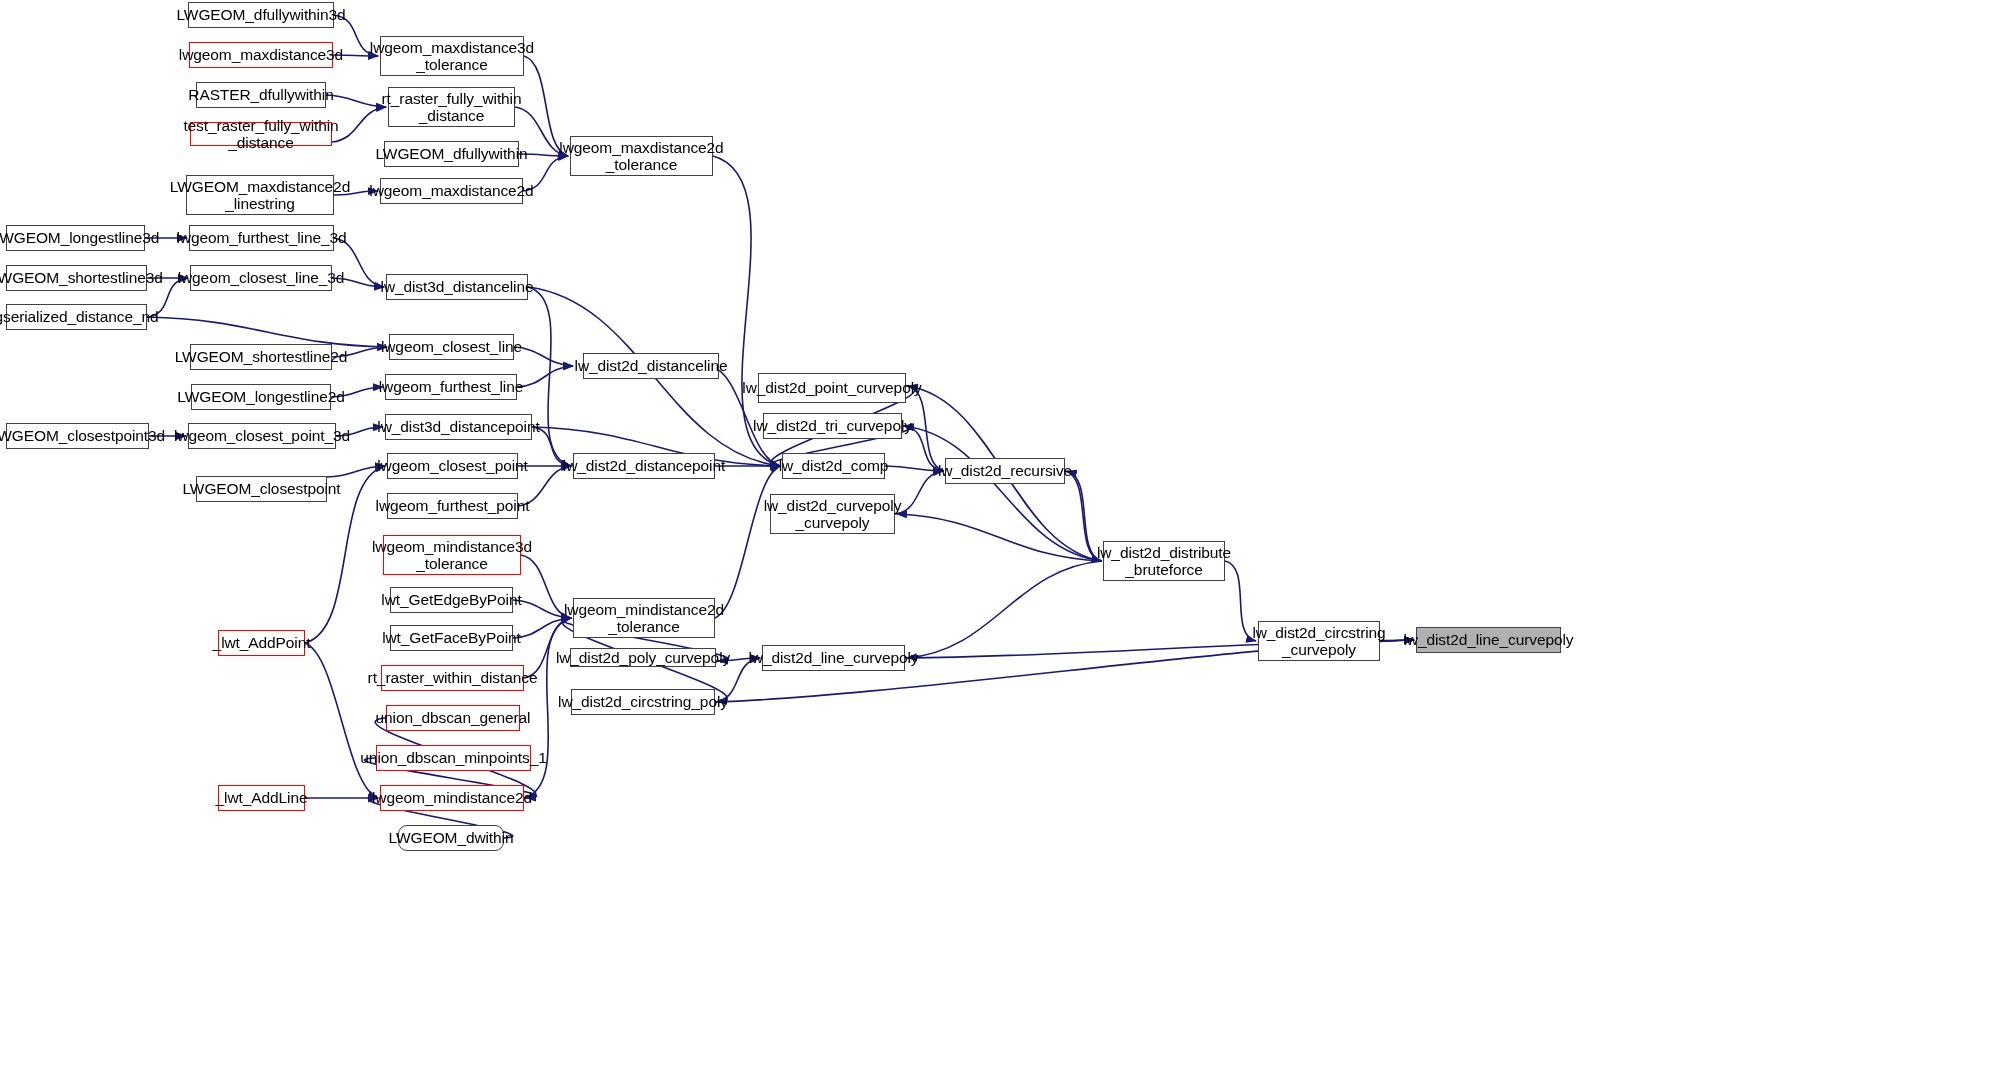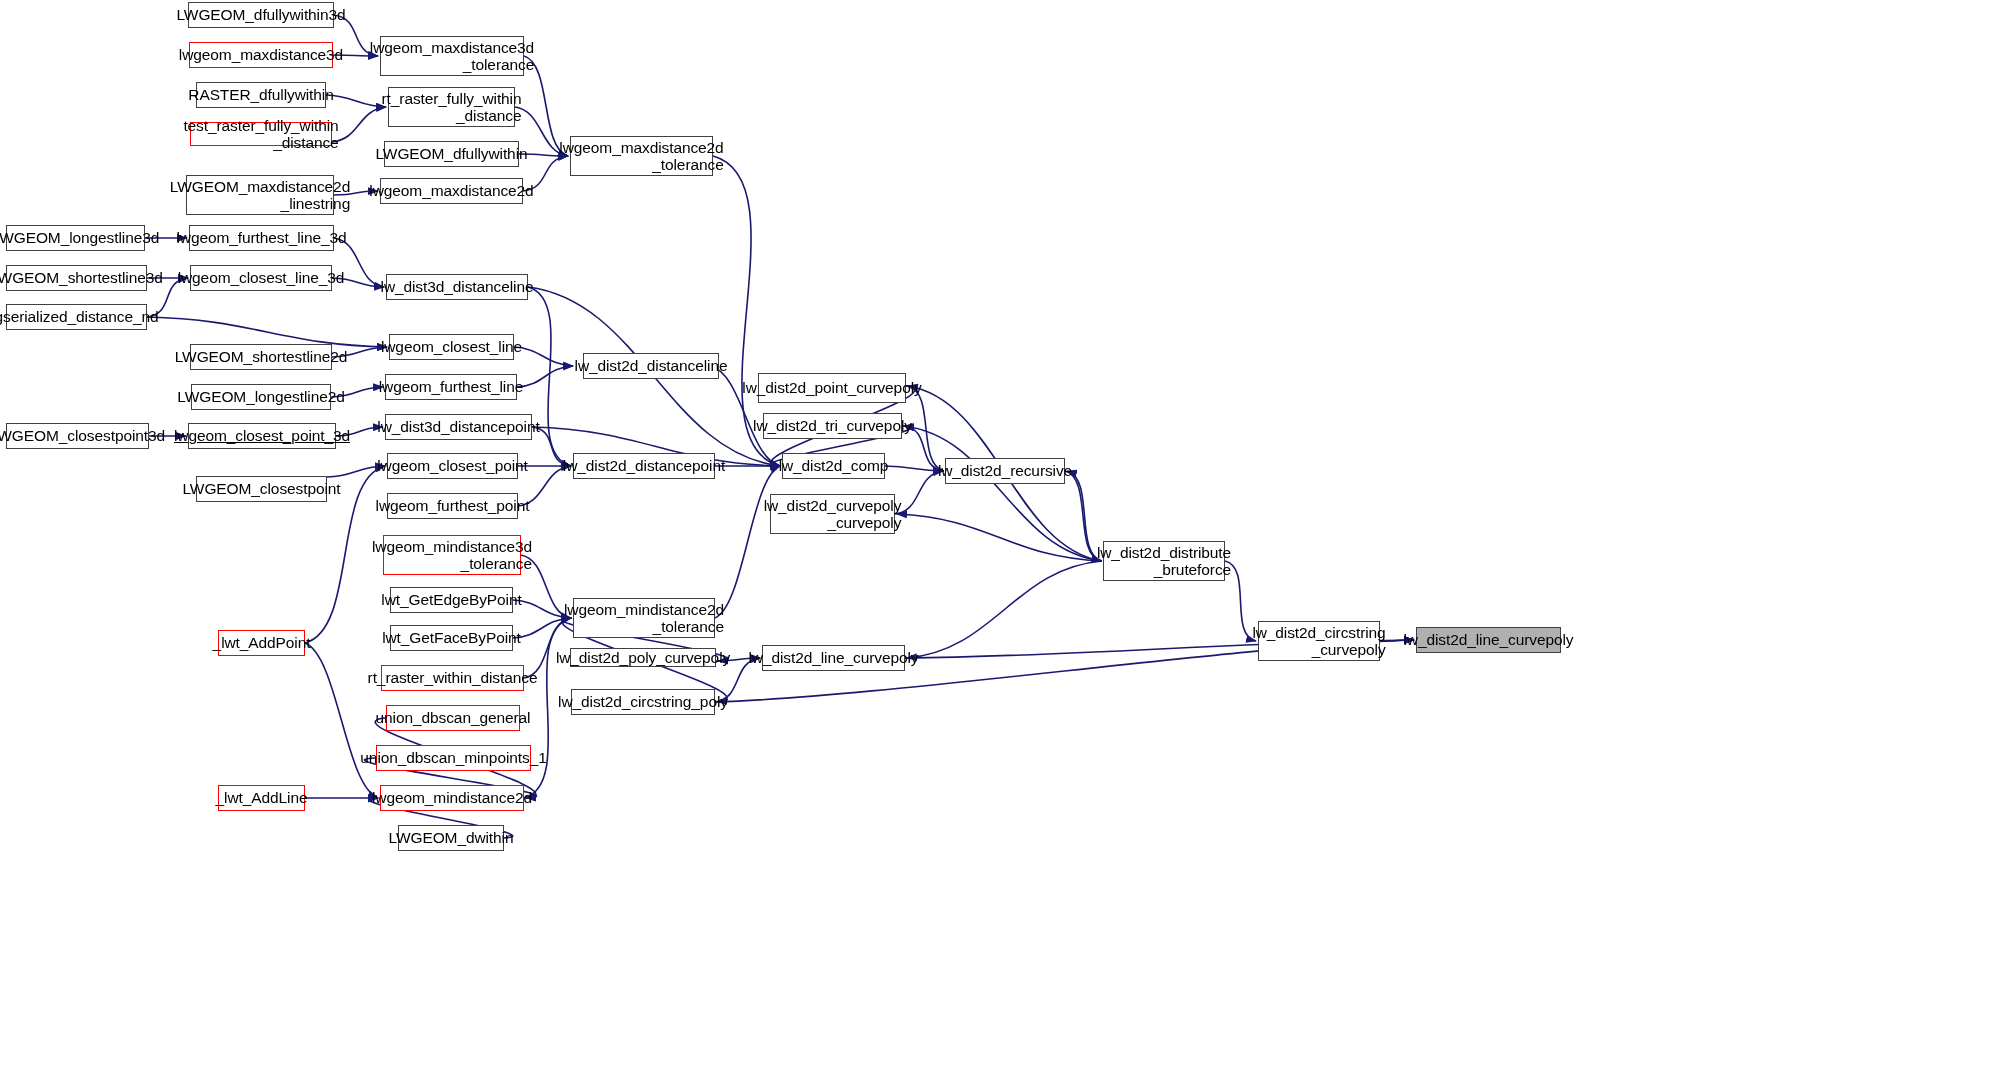--- a/index.html
+++ b/index.html
@@ -23,21 +23,21 @@
     width: 1993px;
     height: 1084px;
     pointer-events: none;
   }
   .node {
     position: absolute;
     box-sizing: border-box;
     display: flex;
     align-items: center;
     justify-content: center;
-    text-align: right;
+    text-align: center;
     background: #ffffff;
     border: 1px solid #404040;
     color: #000000;
     font-size: 15.5px;
     line-height: 1.12;
     white-space: pre-line;
     letter-spacing: -0.1px;
     z-index: 5;
     cursor: pointer;
   }
@@ -153,21 +153,21 @@
       <div class="node" style="left: 6px; top: 304px; width: 141px; height: 26px;"><span>gserialized_distance_nd</span></div>
       <div class="node" style="left: 389px; top: 334px; width: 125px; height: 26px;"><span>lwgeom_closest_line</span></div>
       <div class="node" style="left: 190px; top: 344px; width: 142px; height: 26px;"><span>LWGEOM_shortestline2d</span></div>
       <div class="node" style="left: 575px; top: 353px; width: 136px; height: 26px; margin-left: 8px;"><span>lw_dist2d_distanceline</span></div>
       <div class="node" style="left: 385px; top: 374px; width: 132px; height: 26px;"><span>lwgeom_furthest_line</span></div>
       <div class="node" style="left: 191px; top: 384px; width: 140px; height: 26px;"><span>LWGEOM_longestline2d</span></div>
       <div class="node" style="left: 758px; top: 373px; width: 148px; height: 30px;"><span>lw_dist2d_point_curvepoly</span></div>
       <div class="node" style="left: 385px; top: 414px; width: 147px; height: 26px;"><span>lw_dist3d_distancepoint</span></div>
       <div class="node" style="left: 763px; top: 413px; width: 139px; height: 26px;"><span>lw_dist2d_tri_curvepoly</span></div>
       <div class="node" style="left: 6px; top: 423px; width: 143px; height: 26px;"><span>LWGEOM_closestpoint3d</span></div>
-      <div class="node" style="left: 188px; top: 423px; width: 148px; height: 26px; text-decoration: underline;"><span>lwgeom_closest_point_3d</span></div>
+      <div class="node" style="left: 188px; top: 423px; width: 148px; height: 26px;"><span>lwgeom_closest_point_3d</span></div>
       <div class="node" style="left: 387px; top: 453px; width: 131px; height: 26px;"><span>lwgeom_closest_point</span></div>
       <div class="node" style="left: 573px; top: 453px; width: 142px; height: 26px;"><span>lw_dist2d_distancepoint</span></div>
       <div class="node" style="left: 782px; top: 453px; width: 103px; height: 26px;"><span>lw_dist2d_comp</span></div>
       <div class="node" style="left: 945px; top: 458px; width: 120px; height: 26px;"><span>lw_dist2d_recursive</span></div>
       <div class="node" style="left: 196px; top: 464px; width: 131px; height: 26px; margin-top: 12px;"><span>LWGEOM_closestpoint</span></div>
       <div class="node" style="left: 387px; top: 493px; width: 131px; height: 26px;"><span>lwgeom_furthest_point</span></div>
       <div class="node" style="left: 770px; top: 494px; width: 125px; height: 40px;"><span>lw_dist2d_curvepoly
 _curvepoly</span></div>
       <div class="node red" style="left: 383px; top: 535px; width: 138px; height: 40px;"><span>lwgeom_mindistance3d
 _tolerance</span></div>
@@ -182,15 +182,15 @@
 _curvepoly</span></div>
       <div class="node current" style="left: 1416px; top: 627px; width: 145px; height: 26px;"><span>lw_dist2d_line_curvepoly</span></div>
       <div class="node" style="left: 570px; top: 648px; width: 146px; height: 19px;"><span>lw_dist2d_poly_curvepoly</span></div>
       <div class="node" style="left: 762px; top: 645px; width: 143px; height: 26px;"><span>lw_dist2d_line_curvepoly</span></div>
       <div class="node red" style="left: 381px; top: 665px; width: 143px; height: 26px;"><span>rt_raster_within_distance</span></div>
       <div class="node" style="left: 571px; top: 689px; width: 144px; height: 26px;"><span>lw_dist2d_circstring_poly</span></div>
       <div class="node red" style="left: 386px; top: 705px; width: 134px; height: 26px;"><span>union_dbscan_general</span></div>
       <div class="node red" style="left: 376px; top: 745px; width: 155px; height: 26px;"><span>union_dbscan_minpoints_1</span></div>
       <div class="node red" style="left: 218px; top: 785px; width: 87px; height: 26px;"><span>_lwt_AddLine</span></div>
       <div class="node red" style="left: 380px; top: 785px; width: 144px; height: 26px;"><span>lwgeom_mindistance2d</span></div>
-      <div class="node" style="left: 398px; top: 825px; width: 106px; height: 26px;"><span>LWGEOM_dwithin</span></div>
+      <div class="node" style="left: 398px; top: 825px; width: 106px; height: 26px; border-radius: 9px;"><span>LWGEOM_dwithin</span></div>
     </div>
 </div>
 
 </body></html>

